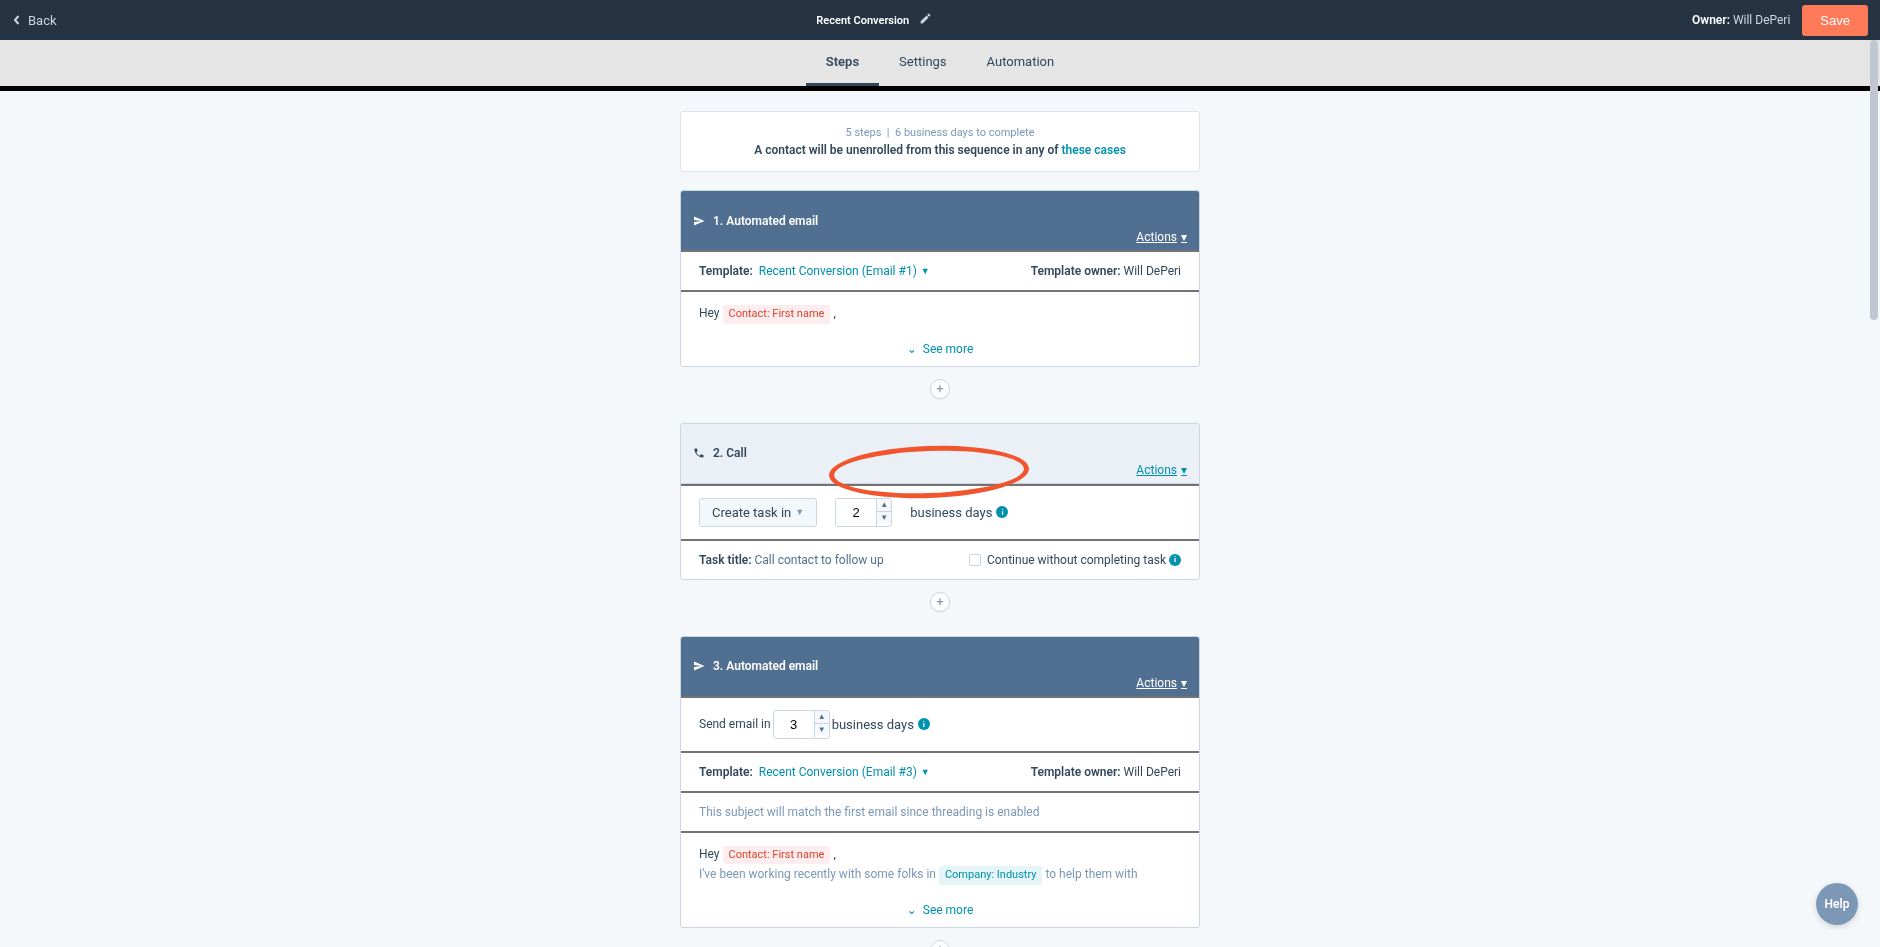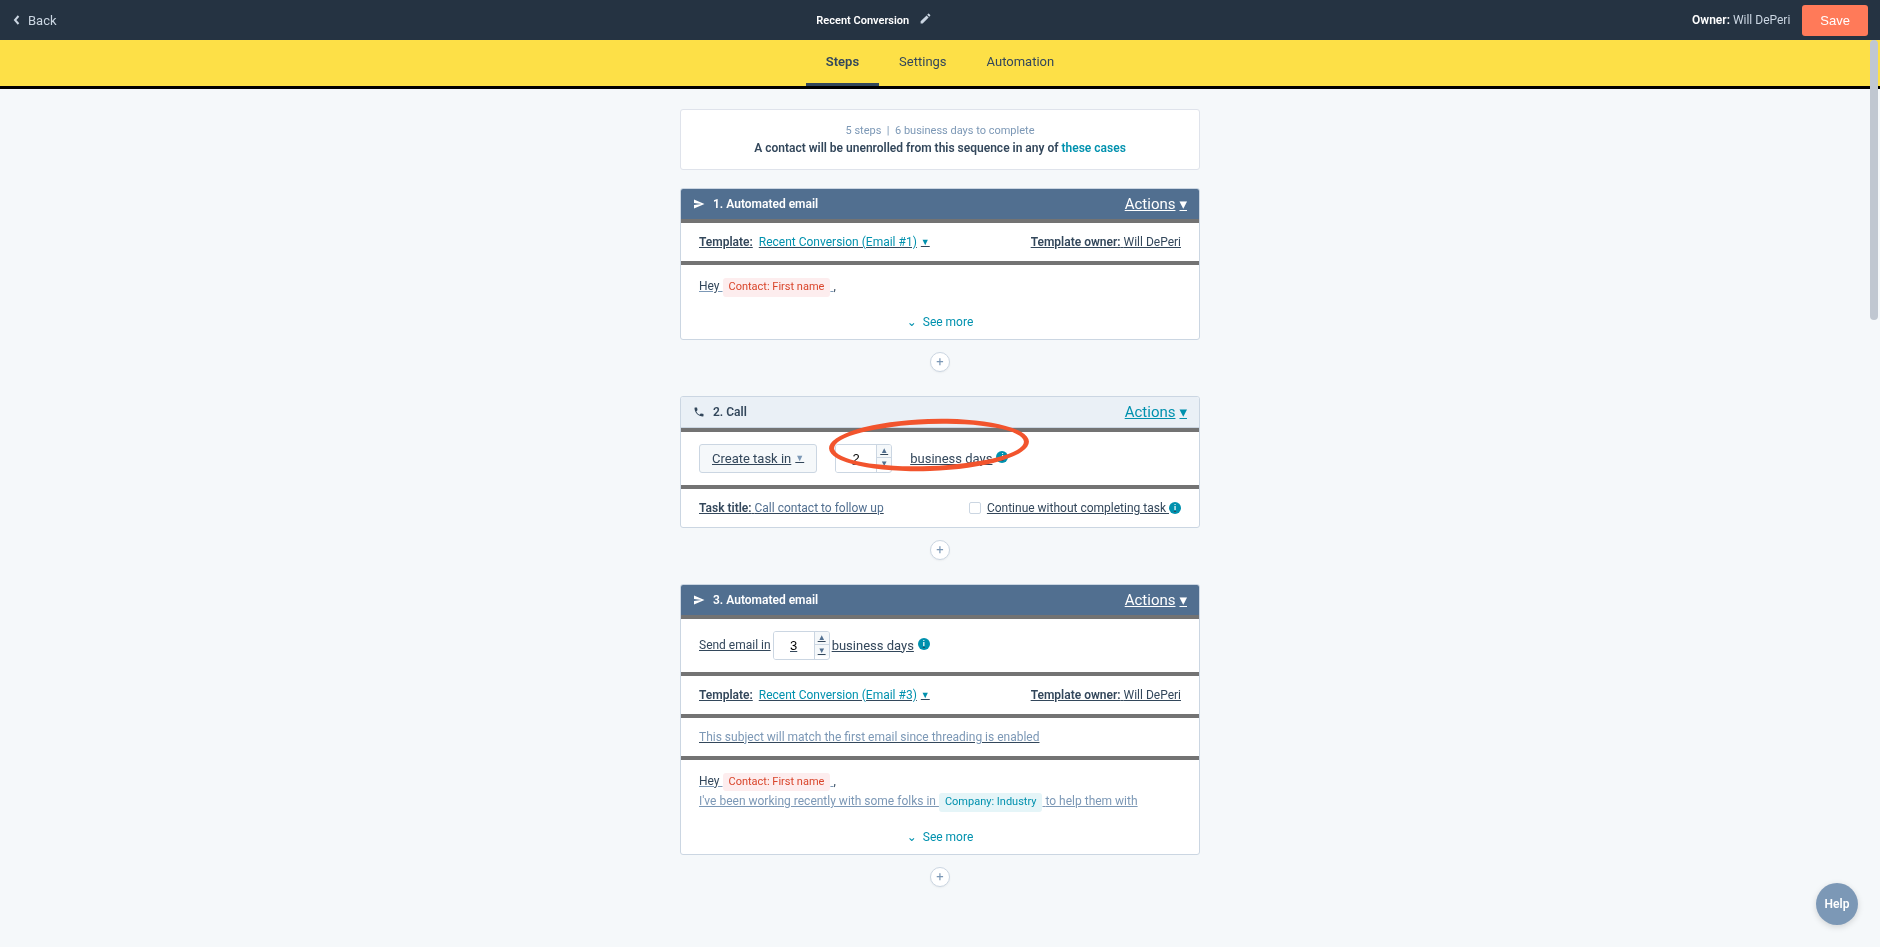--- a/index.html
+++ b/index.html
@@ -11,41 +11,41 @@
   .back svg { width: 10px; height: 10px; }
   .tb-spacer { flex: 1; }
   .page-title-wrap { display:flex; align-items:center; gap:10px; }
   .page-title { font-weight: 600; font-size: 11px; color:#fff; }
   .pencil-icon { color:#cbd6e2; cursor:pointer; }
   .owner { color:#cbd6e2; font-size:12px; margin-right:12px; }
   .owner b { color:#fff; font-weight:600; }
   .save-btn { background:#ff7a59; color:#fff; border:none; border-radius:3px; padding:8px 18px; font-size:13px; font-weight:500; cursor:pointer; }
 
   
-  .tabstrip { background:#fde047; border-bottom:3px solid #000000; display:flex; justify-content:center; }
+  .tabstrip { background:#e5e5e5; border-bottom:5px solid #000000; display:flex; justify-content:center; }
   .tabstrip .tab { padding:14px 20px; font-size:13px; color:#33475b; cursor:pointer; }
   .tabstrip .tab.active { font-weight:600; border-bottom:3px solid #33475b; }
 
   .workspace { display:flex; justify-content:center; padding:20px 12px 40px; overflow-y:auto; height:calc(100vh - 40px - 49px); background:#f5f8fa; }
   .column { width:520px; }
 
   .summary-card { background:#fff; border:1px solid #dfe3eb; border-radius:3px; padding:14px 20px; text-align:center; font-size:12px; }
   .summary-line1 { color:#7c98b6; font-size:11px; }
   .summary-line2 { margin-top:4px; font-size:12px; font-weight:600; color:#33475b; }
   .summary-line2 a { color:#0091ae; font-weight:600; text-decoration:none; }
 
   .step-card { background:#fff; border:1px solid #cbd6e2; border-radius:3px; margin-top:18px; overflow:hidden; }
   .step-header { background:#516f90; color:#fff; display:flex; align-items:center; padding:6px 12px; font-size:12px; }
   .step-header.light { background:#eaf0f6; color:#33475b; border-bottom:1px solid #cbd6e2; }
   .step-header .step-icon { margin-right:8px; display:flex; }
   .step-header .step-title { flex:1; font-weight:600; font-size:12px; }
-  .step-header .actions { font-size:15px; text-decoration:underline; cursor:pointer; display:flex; align-items:flex-start; gap:4px; }
+  .step-header .actions { font-size:12px; text-decoration:underline; cursor:pointer; display:flex; align-items:flex-start; gap:4px;margin-top:33px; }
   .step-header.light .actions { color:#0091ae; }
 
-  .body-section { padding:12px 18px; border-top:4px solid #737373; font-size:12px;text-decoration:underline; }
+  .body-section { padding:12px 18px; border-top:2px solid #737373; font-size:12px; }
   .body-section:first-child { border-top:none; }
   .field-row { display:flex; align-items:center; gap:6px; }
   .field-label-strong { font-weight:600; }
   .link-inline { color:#0091ae; text-decoration:none; cursor:pointer; display:inline-flex; align-items:center; gap:4px; }
   .caret-down-s { font-size:9px; color:#0091ae; }
   .right { margin-left:auto; }
   .subject-val { color:#516f90; }
 
   .email-body-prev { color:#7c98b6; font-size:12px; line-height:1.5; }
   .token { display:inline-block; background:#fdedee; color:#d9452b; border-radius:3px; padding:1px 6px; font-size:11px; }
@@ -56,21 +56,21 @@
   .add-btn { width:20px; height:20px; border-radius:50%; border:1px solid #cbd6e2; background:#fff; color:#7c98b6; font-size:13px; display:flex; align-items:center; justify-content:center; cursor:pointer; box-shadow:0 1px 2px rgba(0,0,0,0.05); }
 
   .create-task-box { border:1px solid #cbd6e2; border-radius:3px; background:#f5f8fa; padding:6px 12px; font-size:13px; display:inline-flex; align-items:center; gap:4px; }
 
   .num-input { display:inline-flex; border:1px solid #cbd6e2; border-radius:3px; overflow:hidden; background:#fff; }
   .num-input input { width:40px; border:none; text-align:center; font-size:13px; padding:6px 0; }
   .num-input .spinners { display:flex; flex-direction:column; border-left:1px solid #cbd6e2; }
   .num-input .spin { width:14px; height:12px; background:#f5f8fa; display:flex; align-items:center; justify-content:center; font-size:8px; color:#516f90; cursor:pointer; }
   .num-input .spin + .spin { border-top:1px solid #cbd6e2; }
 
-  .biz-days { font-size:13px; color:#33475b; display:inline-flex; align-items:flex-start; gap:4px; }
+  .biz-days { font-size:13px; color:#33475b; display:inline-flex; align-items:center; gap:4px; }
   .info-icon { width:12px; height:12px; border-radius:50%; background:#0091ae; color:#fff; font-size:8px; display:inline-flex; align-items:center; justify-content:center; font-weight:bold; }
 
   .task-title-row { display:flex; align-items:center; font-size:12px; }
   .checkbox { width:12px; height:12px; border:1px solid #cbd6e2; border-radius:2px; display:inline-block; margin-right:6px; }
 
   .threading-note { color:#7c98b6; font-size:12px; }
 
   
   .annotation-circle { position:absolute; border:5px solid #f2542d; border-radius:50%; pointer-events:none; }
 

